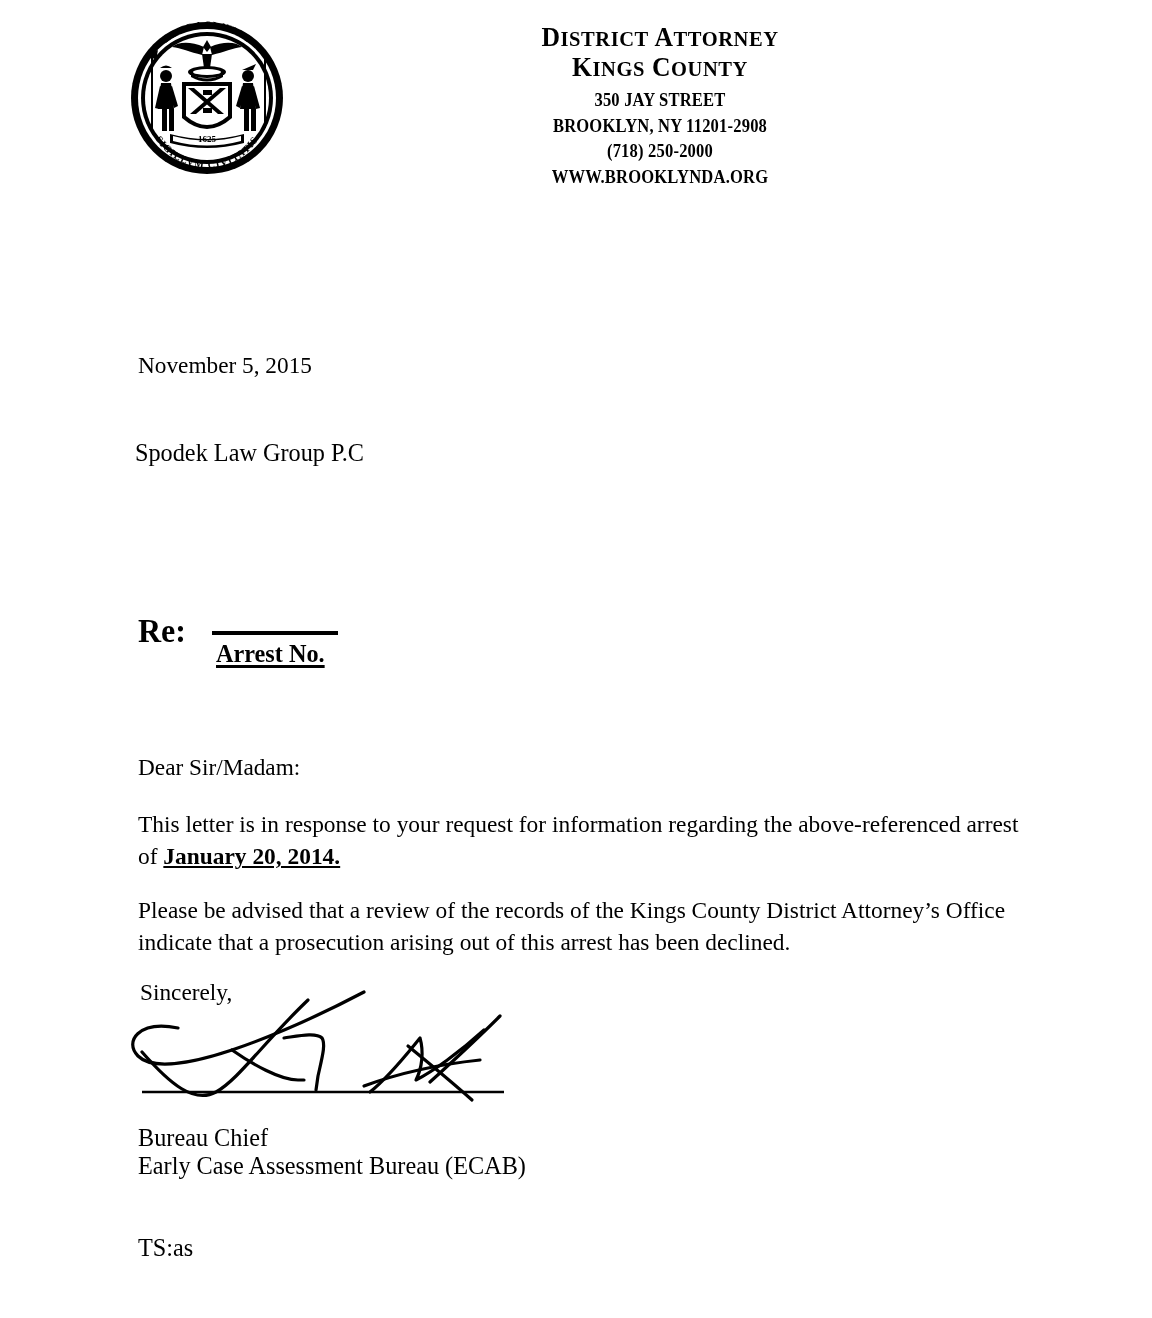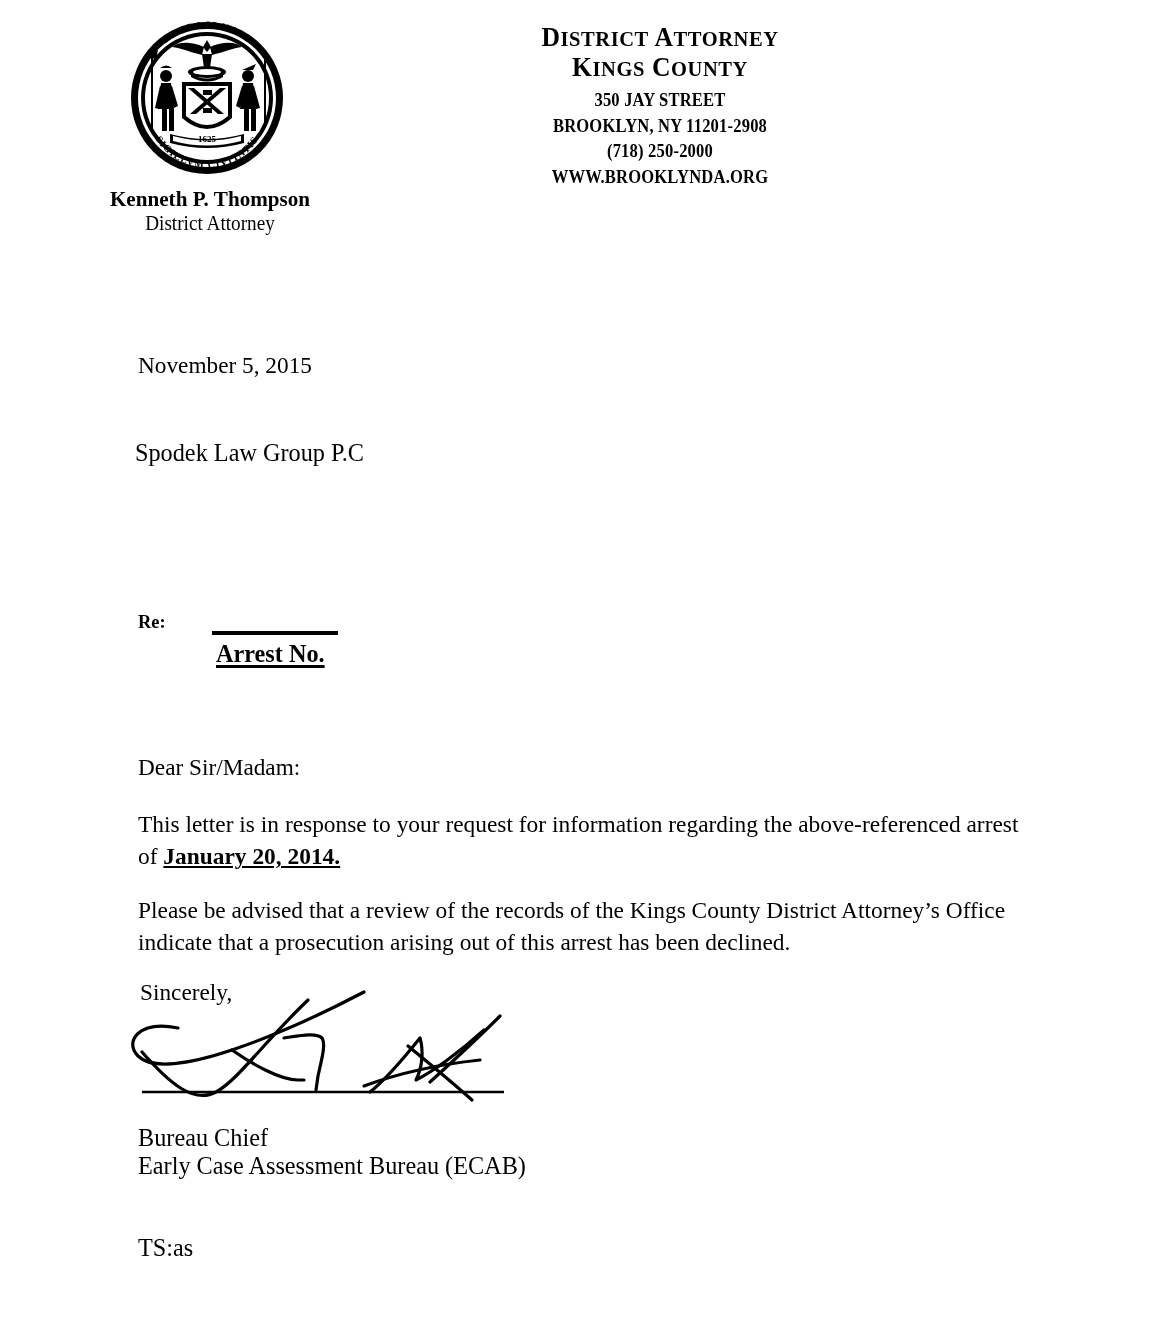--- a/index.html
+++ b/index.html
@@ -98,21 +98,21 @@
     white-space: nowrap;
     transform: scaleX(0.97);
     transform-origin: left top;
   }
   .date-line   { left: 138px; top: 350px; }
   .recipient   { left: 135px; top: 437px; font-size: 25px; }
 
   .re-label {
     left: 138px; top: 610px;
     font-weight: bold;
-    font-size: 19px;
+    font-size: 33px;
   }
   .redaction-rule {
     position: absolute;
     left: 212px;
     top: 631px;
     width: 126px;
     height: 4px;
     background: #000000;
   }
   .arrest-no {
@@ -245,24 +245,20 @@
       <div class="agency-line1"><span>D</span><span class="smallcap">ISTRICT</span> <span>A</span><span class="smallcap">TTORNEY</span></div>
       <div class="agency-line2"><span>K</span><span class="smallcap">INGS</span> <span>C</span><span class="smallcap">OUNTY</span></div>
       <div class="agency-addr">
         <div>350 JAY STREET</div>
         <div>BROOKLYN, NY 11201-2908</div>
         <div>(718) 250-2000</div>
         <div>WWW.BROOKLYNDA.ORG</div>
       </div>
     </div>
 
-    <div class="officer-block">
-      <div class="officer-name">Kenneth P. Thompson</div>
-      <div class="officer-title">District Attorney</div>
-    </div>
   </div>
 
   <div class="body-area">
 
     <div class="ln date-line">November 5, 2015</div>
 
     <div class="ln recipient">Spodek Law Group P.C</div>
 
     <div class="ln re-label">Re:</div>
     <div class="redaction-rule"></div>

